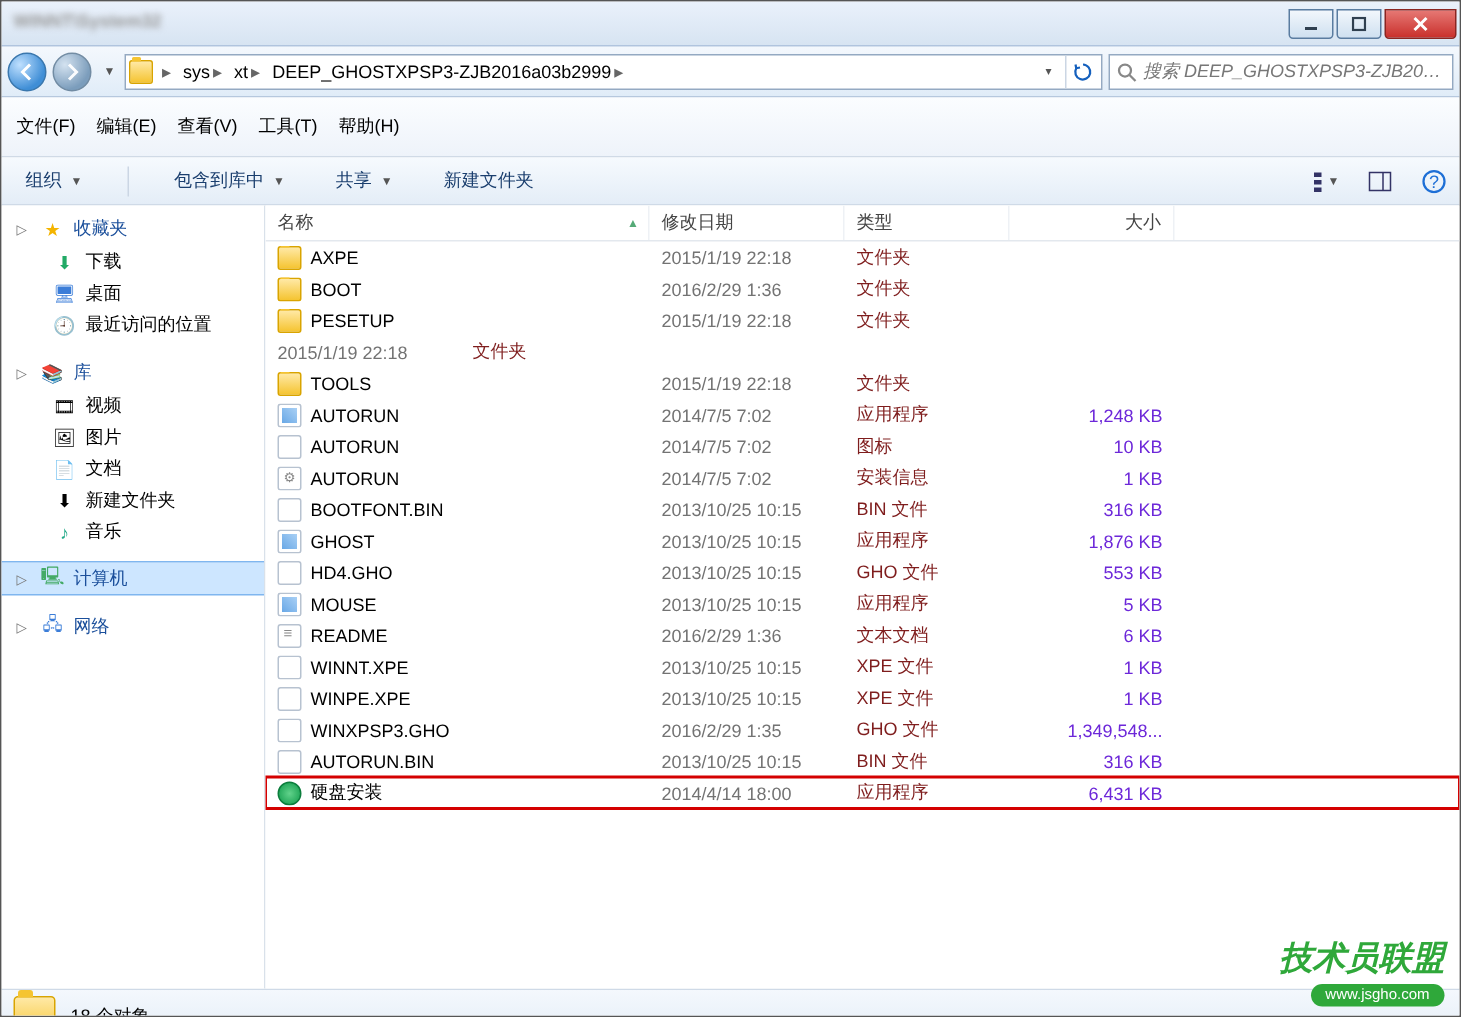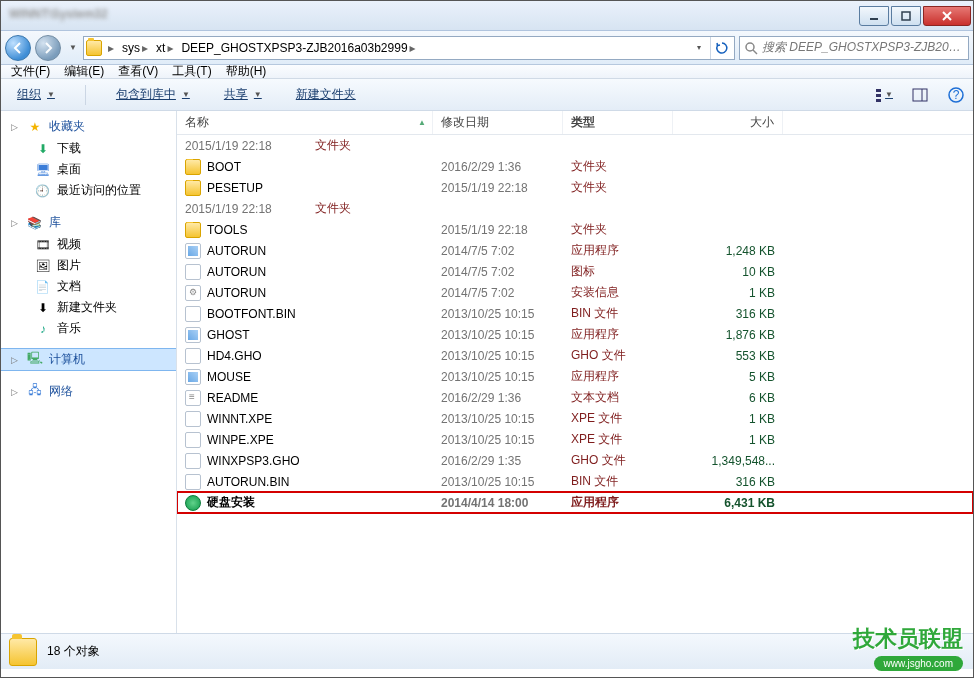--- a/index.html
+++ b/index.html
@@ -22,25 +22,25 @@
 .crumb { display: flex; align-items: center; gap: 2px; padding: 0 2px; height: 100%; cursor: default; }
 .crumb .sep { color: #666; }
 .folder-ico { width:16px; height:16px; background: linear-gradient(to bottom,#ffe9a6,#f5c431); border-radius:2px; border:1px solid #d9a400; position:relative; }
 .folder-ico::before { content:""; position:absolute; top:-3px; left:1px; width:6px; height:3px; background:#f5c431; border-radius:1px 1px 0 0; }
 .addr-refresh { width:22px; height:22px; border-left:1px solid #cbd6e4; display:flex; align-items:center; justify-content:center; color:#1560bd; }
 .addr-drop { width:16px; display:flex; align-items:center; justify-content:center; color:#444; }
 .searchbox { width: 230px; height: 24px; background: #fff; border: 1px solid #94a9c2; display: flex; align-items: center; padding: 0 4px; gap:4px; color:#777; font-style: italic; }
 .searchbox span.ph { white-space: nowrap; overflow:hidden; text-overflow:ellipsis; flex:1; }
 
 
-.menubar { height: 14px; background: linear-gradient(to bottom,#fbfdff,#eef3fa); border-bottom: 1px solid #d0dae6; display:flex; align-items:center; padding: 0 4px; gap: 2px; }
+.menubar { height: 40px; background: linear-gradient(to bottom,#fbfdff,#eef3fa); border-bottom: 1px solid #d0dae6; display:flex; align-items:center; padding: 0 4px; gap: 2px; }
 .menu-item { padding: 2px 6px; cursor: default; }
 
 
-.toolbar { height: 32px; background: linear-gradient(to bottom,#f6fafe,#e4edf7); border-bottom: 1px solid #cfdae7; display:flex; align-items:center; padding: 0 8px; gap: 18px; color:#1a3e6e;text-decoration:underline; }
+.toolbar { height: 32px; background: linear-gradient(to bottom,#f6fafe,#e4edf7); border-bottom: 1px solid #cfdae7; display:flex; align-items:center; padding: 0 8px; gap: 18px; color:#1a3e6e; }
 .tb-btn { display:flex; align-items:center; gap:4px; padding: 3px 8px; cursor:default; border-radius:2px; }
 .tb-sep { width:1px; height:20px; background:#cbd6e4; margin:0 4px; }
 .tb-spacer { flex:1; }
 .tb-icon { width:18px; height:18px; display:flex; align-items:center; justify-content:center; color:#336; }
 .drop-caret { font-size:8px; color:#555; margin-left:2px; }
 
 
 .main { display:flex; height: calc(100% - 30px - 34px - 22px - 32px - 36px); }
 .sidebar { width: 176px; background: #fff; border-right: 1px solid #d9e1ea; overflow:auto; padding: 4px 0; }
 .side-group { margin-bottom: 10px; }
@@ -54,29 +54,29 @@
 .ico.comp { color:#4a6; }
 .ico.net { color:#3b7dd8; }
 
 
 .filearea { flex:1; background:#fff; overflow:auto; position:relative; }
 .columns { display:flex; height:24px; border-bottom:1px solid #e3e8ee; align-items:center; color:#444; position:sticky; top:0; background:#fff; }
 .col { padding: 0 8px; border-right:1px solid #eef1f5; display:flex; align-items:center; height:100%; cursor:default; position:relative; }
 .col.sorted::after { content:"▲"; font-size:8px; color:#5a7; position:absolute; right:6px; }
 .col-name { width: 256px; }
 .col-date { width: 130px; }
-.col-type { width: 110px; font-weight: bold; }
+.col-type { width: 110px; }
 .col-size { width: 110px; justify-content:flex-end; }
 .row { display:flex; height:21px; align-items:center; cursor:default; }
-.row.highlight { outline:2px solid #d40000; outline-offset:-1px;font-weight:bold; }
+.row.highlight { outline:2px solid #d40000; outline-offset:-1px; }
 .cell { padding: 0 8px; display:flex; align-items:center; gap:6px; overflow:hidden; white-space:nowrap; }
 .cell.c-name { width:256px; }
 .cell.c-date { width:130px; color:#737373; }
 .cell.c-type { width:110px; color:#7f1d1d; }
-.cell.c-size { width:110px; justify-content:flex-end; color:#14532d; }
+.cell.c-size { width:110px; justify-content:flex-end; color:#6d28d9; }
 .fico { width:16px; height:16px; flex:none; border-radius:2px; }
 .fico.folder { background: linear-gradient(to bottom,#ffe9a6,#f5c431); border:1px solid #d9a400; position:relative; }
 .fico.folder::before { content:""; position:absolute; top:-3px; left:1px; width:6px; height:3px; background:#f5c431; border-radius:1px 1px 0 0; }
 .fico.exe { background:#fff; border:1px solid #b7c2d0; position:relative; }
 .fico.exe::after { content:""; position:absolute; inset:2px; background:linear-gradient(45deg,#69a8e6,#a9d0f5); }
 .fico.icon { background:#fff; border:1px solid #b7c2d0; }
 .fico.ini { background:#fff; border:1px solid #b7c2d0; position:relative; }
 .fico.ini::after { content:"⚙"; position:absolute; font-size:9px; left:3px; top:1px; color:#888; }
 .fico.bin { background:#fff; border:1px solid #b7c2d0; }
 .fico.gho { background:#fff; border:1px solid #b7c2d0; }
@@ -84,21 +84,21 @@
 .fico.txt::after { content:"≡"; position:absolute; font-size:10px; left:3px; top:0; color:#888; }
 .fico.green { background:radial-gradient(circle,#61d28b,#0f9a4a); border-radius:50%; border:1px solid #0c7d3c; }
 
 
 .statusbar { height: 36px; background: linear-gradient(to bottom,#f4f8fd,#e2ecf6); border-top:1px solid #cfdae7; display:flex; align-items:center; padding: 12px 8px; gap:10px; }
 .statusbar .bigfolder { width:28px; height:28px; background: linear-gradient(to bottom,#ffe9a6,#f5c431); border-radius:3px; border:1px solid #d9a400; position:relative; }
 .statusbar .bigfolder::before { content:""; position:absolute; top:-5px; left:2px; width:10px; height:5px; background:#f5c431; border-radius:2px 2px 0 0; }
 
 
 .watermark { position:absolute; right:10px; bottom:6px; text-align:right; pointer-events:none; }
-.watermark .wm1 { font-size:22px; font-weight:bold; color:#2fa83a; text-shadow:1px 1px 0 #fff; }
+.watermark .wm1 { font-size:22px; font-weight:bold; color:#2fa83a; font-style:italic; text-shadow:1px 1px 0 #fff; }
 .watermark .wm2 { background:#2fa83a; color:#fff; padding:2px 10px; border-radius:10px; font-size:10px; display:inline-block; margin-top:2px; }
 </style>
 </head>
 <body>
 
 <div class="titlebar">
   <div class="title-blur">WINNT\System32</div>
   <div class="win-buttons">
     <div class="win-btn">
       <svg width="10" height="10">
@@ -292,20 +292,24 @@
 
   <div class="filearea">
     <div class="columns">
       <div class="col col-name sorted">名称</div>
       <div class="col col-date">修改日期</div>
       <div class="col col-type">类型</div>
       <div class="col col-size">大小</div>
     </div>
     <div id="rows">
         <div class="row">
+          <div class="cell c-name">
+            <span class="fico folder"></span>
+            <span>AXPE</span>
+          </div>
           <div class="cell c-date">2015/1/19 22:18</div>
           <div class="cell c-type">文件夹</div>
           <div class="cell c-size"></div>
         </div>
         <div class="row">
           <div class="cell c-name">
             <span class="fico folder"></span>
             <span>BOOT</span>
           </div>
           <div class="cell c-date">2016/2/29 1:36</div>

